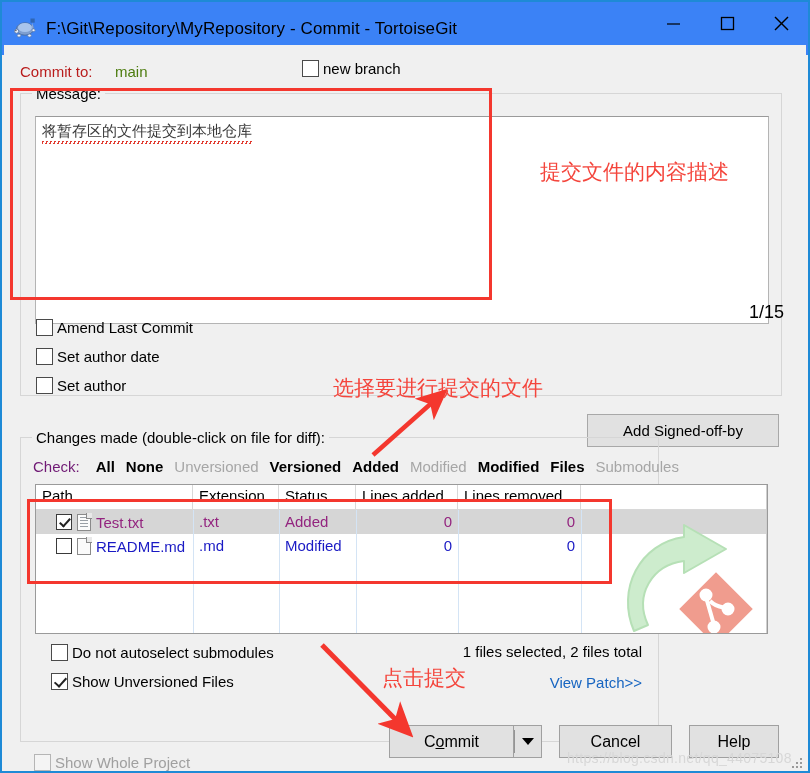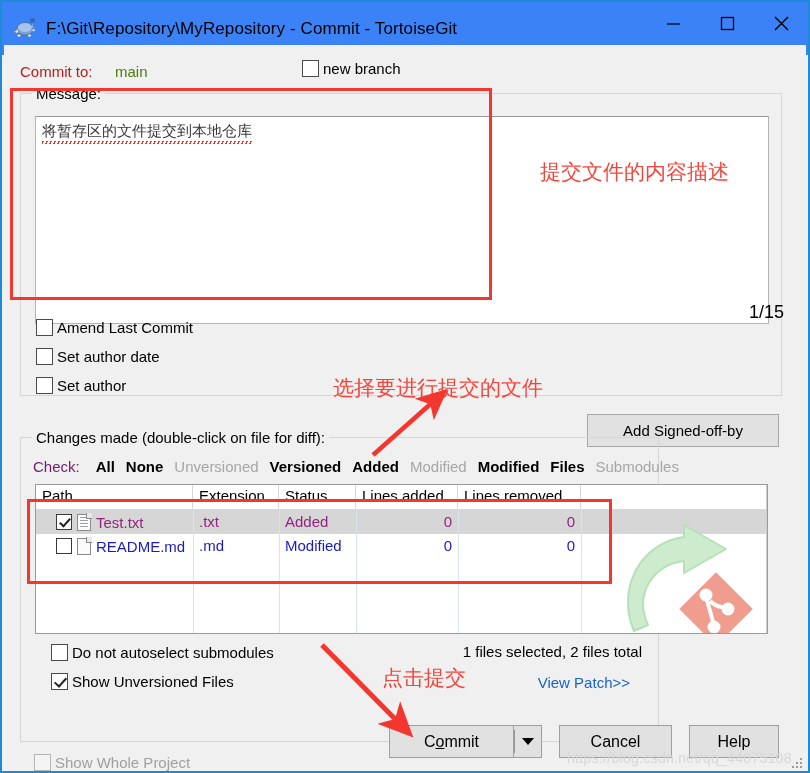--- a/index.html
+++ b/index.html
@@ -315,21 +315,21 @@
     pointer-events: none;
   }
 
   .status-count {
     position: absolute;
     right: 16px; top: 205px;
     font-size: 15px; color: #000;
   }
   .view-patch {
     position: absolute;
-    right: 28px; top: 236px;
+    right: 16px; top: 236px;
     font-size: 15px; color: #1765c1;
   }
   .bot-opts { position: absolute; left: 30px; top: 200px; }
 
   
   .bottom-opts { position: absolute; left: 30px; top: 703px; }
   .btn {
     position: absolute;
     background: #e1e1e1;
     border: 1px solid #a0a0a0;

